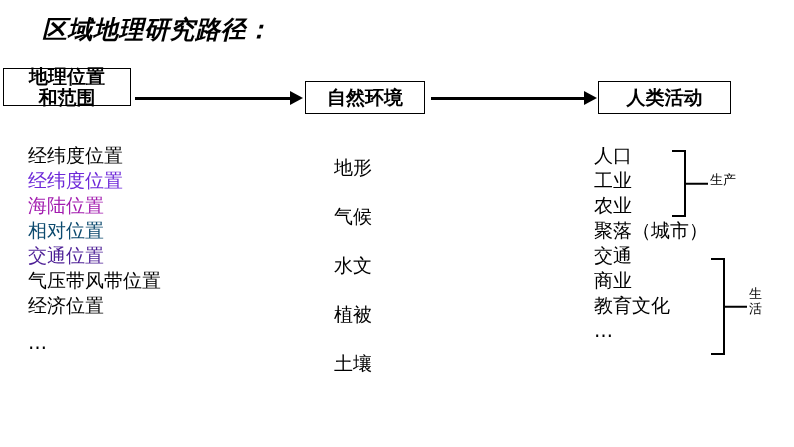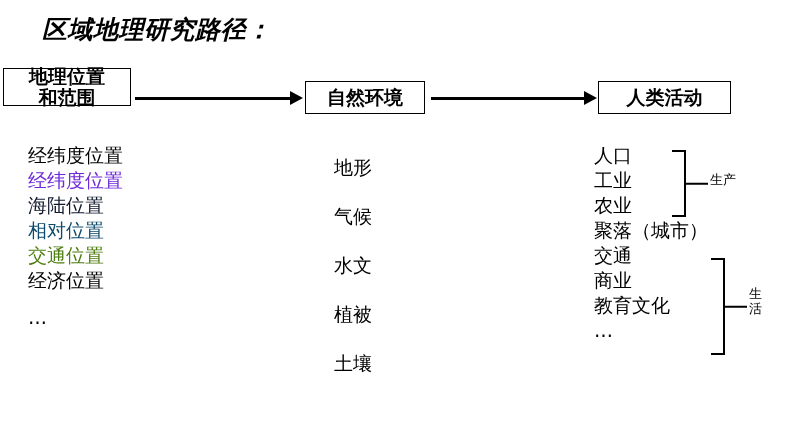--- a/index.html
+++ b/index.html
@@ -140,23 +140,24 @@
     <div class="head"></div>
   </div>
 
   <div class="node-box" id="box-human">
     <span>人类活动</span>
   </div>
 
   <div class="col" id="col-location">
     <div class="item">经纬度位置</div>
     <div class="item red" style="color: #6d28d9;">经纬度位置</div>
-    <div class="item red" style="color: #0f172a;">海陆位置</div>
+    <div class="item red" style="color: #a21caf;">海陆位置</div>
     <div class="item red" style="color: #0c4a6e;">相对位置</div>
-    <div class="item red" style="color: #4d7c0f;">交通位置</div>
+    <div class="item red" style="color: #4c1d95;">交通位置</div>
+    <div class="item">气压带风带位置</div>
     <div class="item">经济位置</div>
     <div class="dots">…</div>
   </div>
 
   <div class="col" id="col-nature">
     <div class="item">地形</div>
     <div class="item">气候</div>
     <div class="item">水文</div>
     <div class="item">植被</div>
     <div class="item">土壤</div>

